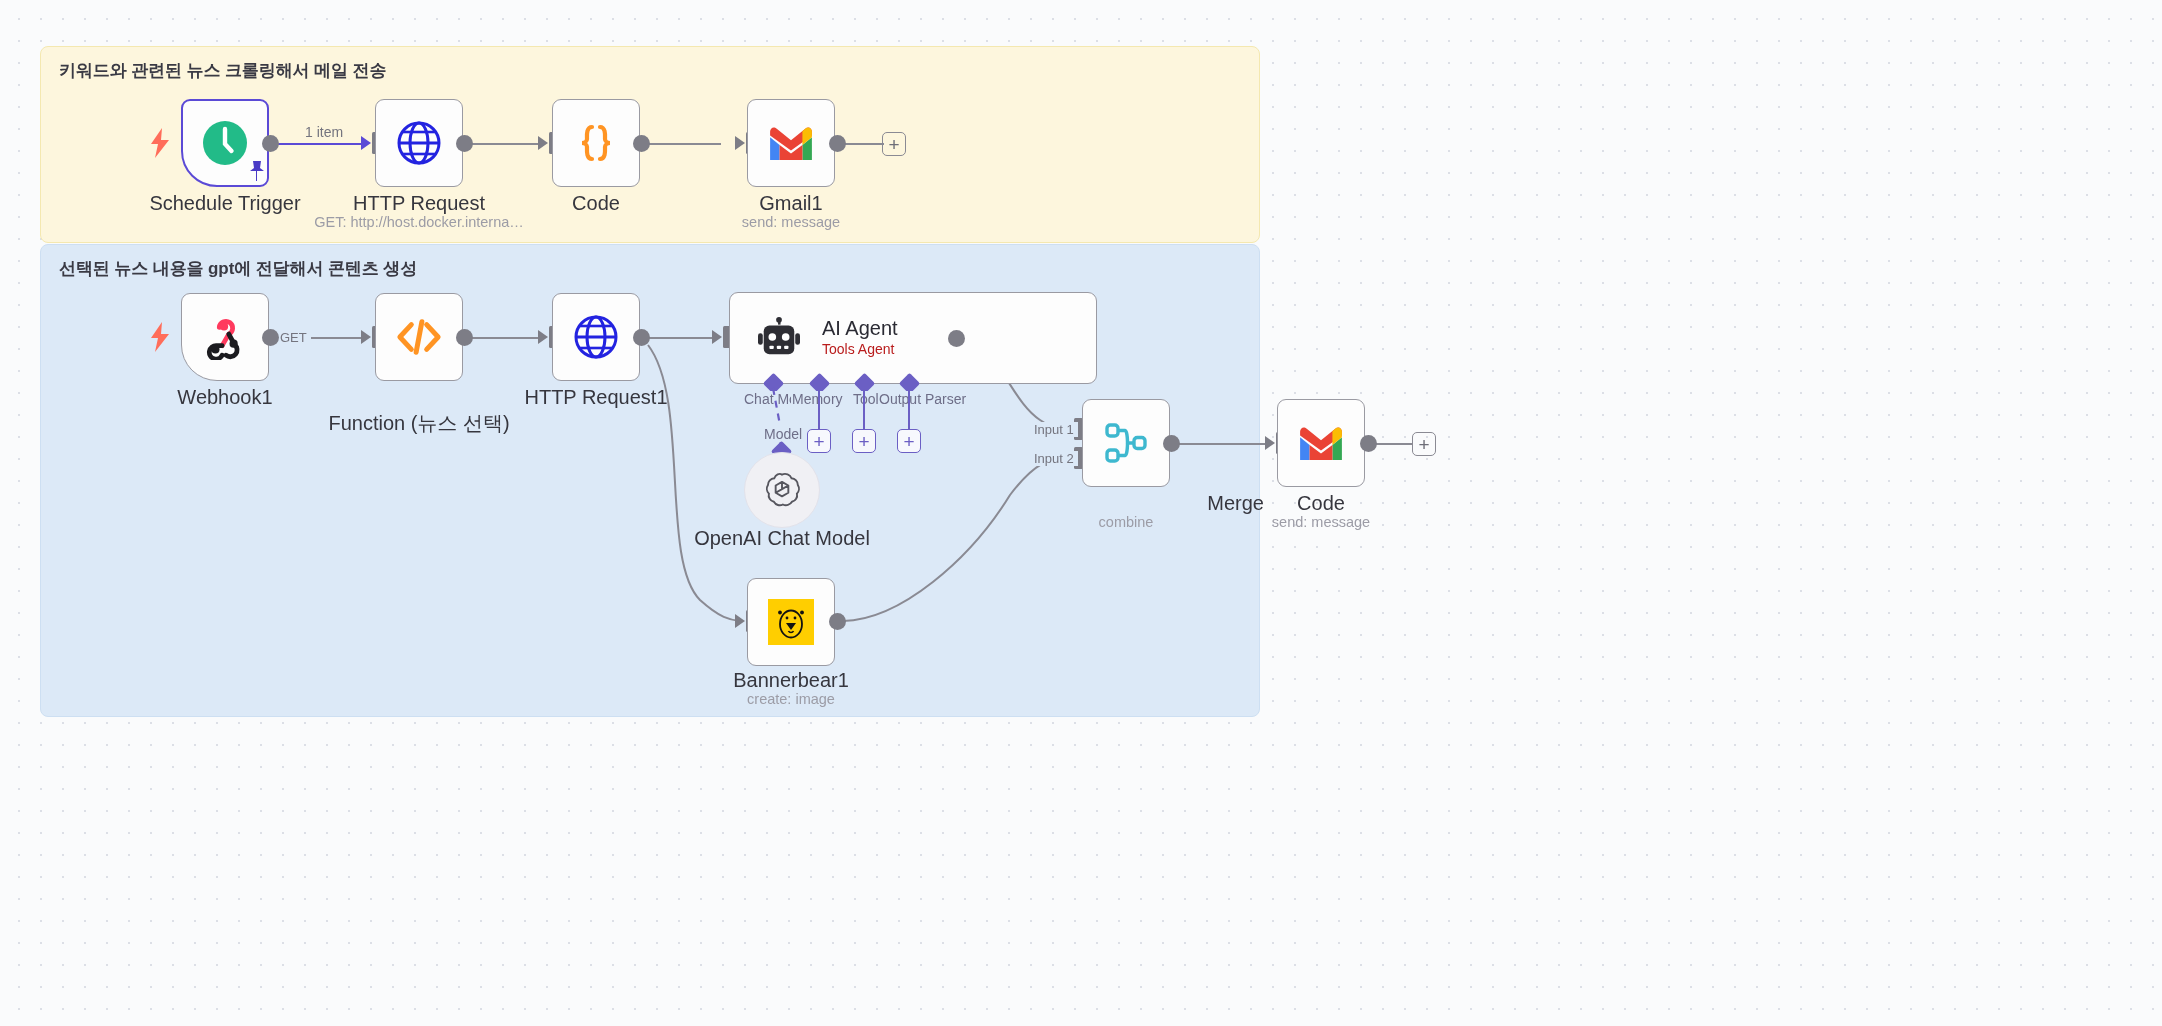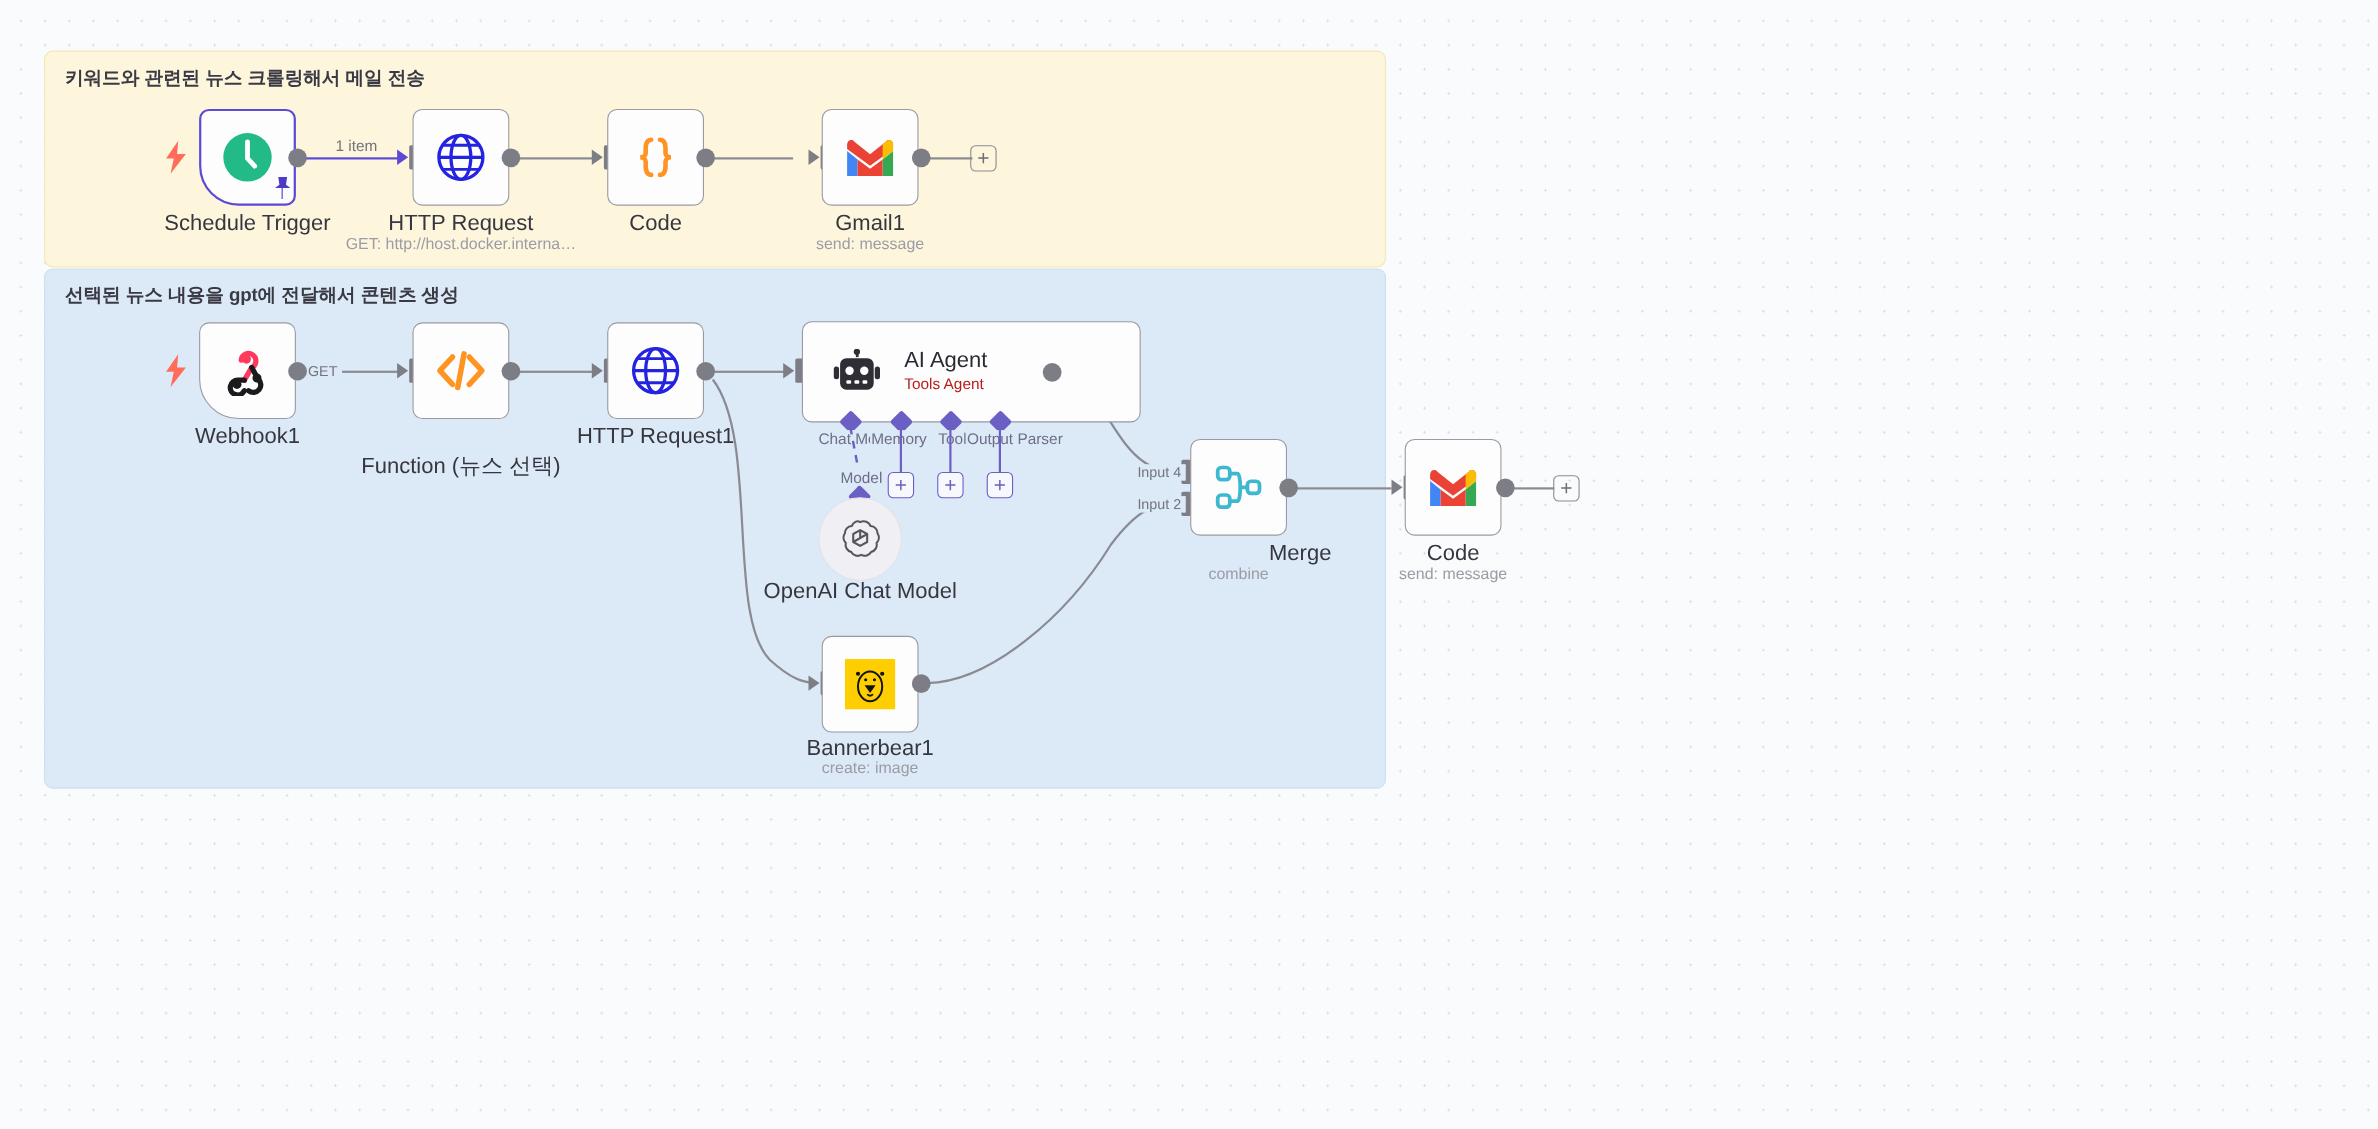--- a/index.html
+++ b/index.html
@@ -63,21 +63,21 @@
   }
   .node.square { width: 88px; height: 88px; }
   .node.trigger {
     border-radius: 9px 9px 9px 36px;
   }
   .node.trigger-outlined {
     border-color: #5b4ad6;
     border-width: 2px;
   }
   .node.wide {
-    width: 308px;
+    width: 368px;
     height: 92px;
     justify-content: flex-start;
     padding-left: 26px;
     gap: 20px;
   }
   .node.circle {
     width: 76px;
     height: 76px;
     border-radius: 50%;
     background: #f0f0f4;
@@ -435,34 +435,34 @@
       <circle cx="19" cy="19" r="1.4" fill="#121212"></circle>
       <circle cx="27" cy="19" r="1.4" fill="#121212"></circle>
     </svg>
   </div>
   <div class="dot-out" style="left:829px; top:613px;"></div>
   <div class="node-label" style="left:671px; top:669px; width:240px;">Bannerbear1</div>
   <div class="node-sublabel" style="left:671px; top:691px; width:240px;">create: image</div>
 
   <div class="in-port" style="left:1074px; top:418px;"></div>
   <div class="in-port" style="left:1074px; top:447px;"></div>
-  <div class="wire-label on-blue" style="left:1030px; top:422px; font-size:13px;">Input 4</div>
+  <div class="wire-label on-blue" style="left:1030px; top:422px; font-size:13px;">Input 1</div>
   <div class="wire-label on-blue" style="left:1030px; top:451px; font-size:13px;">Input 2</div>
 
   <div class="node square" style="left:1082px; top:399px;">
     <svg width="46" height="46" viewBox="0 0 46 46">
       <rect x="4" y="5" width="11" height="11" rx="3.2" fill="none" stroke="#3eb8cf" stroke-width="3.4"></rect>
       <rect x="4" y="30" width="11" height="11" rx="3.2" fill="none" stroke="#3eb8cf" stroke-width="3.4"></rect>
       <rect x="31" y="17.5" width="11" height="11" rx="3.2" fill="none" stroke="#3eb8cf" stroke-width="3.4"></rect>
       <path d="M15 10.5 L22 10.5 C24.5 10.5 24.5 23 24.5 23 L31 23" fill="none" stroke="#3eb8cf" stroke-width="3.4" stroke-linejoin="round"></path>
       <path d="M15 35.5 L22 35.5 C24.5 35.5 24.5 23 24.5 23" fill="none" stroke="#3eb8cf" stroke-width="3.4" stroke-linejoin="round"></path>
     </svg>
   </div>
   <div class="dot-out" style="left:1163px; top:435px;"></div>
-  <div class="node-label" style="left:1062px; top:492px; width:240px;">Merge</div>
+  <div class="node-label" style="left:1024px; top:492px; width:240px;text-align:right;">Merge</div>
   <div class="node-sublabel" style="left:1006px; top:514px; width:240px;">combine</div>
 
   <div class="in-port" style="left:1276px; top:432px;"></div>
   <div class="node square" style="left:1277px; top:399px;">
     <svg width="50" height="38" viewBox="0 0 52 40">
       <path d="M4 38 L4 14 L14 22 L14 38 Z" fill="#4285f4"></path>
       <path d="M4 8 C4 4 8 2 11 5 L26 17 L41 5 C44 2 48 4 48 8 L48 12 L26 28 L4 12 Z" fill="#ea4335"></path>
       <path d="M48 38 L38 38 L38 22 L48 14 Z" fill="#34a853"></path>
       <path d="M38 22 L48 14 L48 8 C48 4 44 2 41 5 L38 7.5 Z" fill="#fbbc04"></path>
       <path d="M14 38 L14 22 L26 31 L38 22 L38 38 L26 38 Z" fill="#ea4335"></path>

